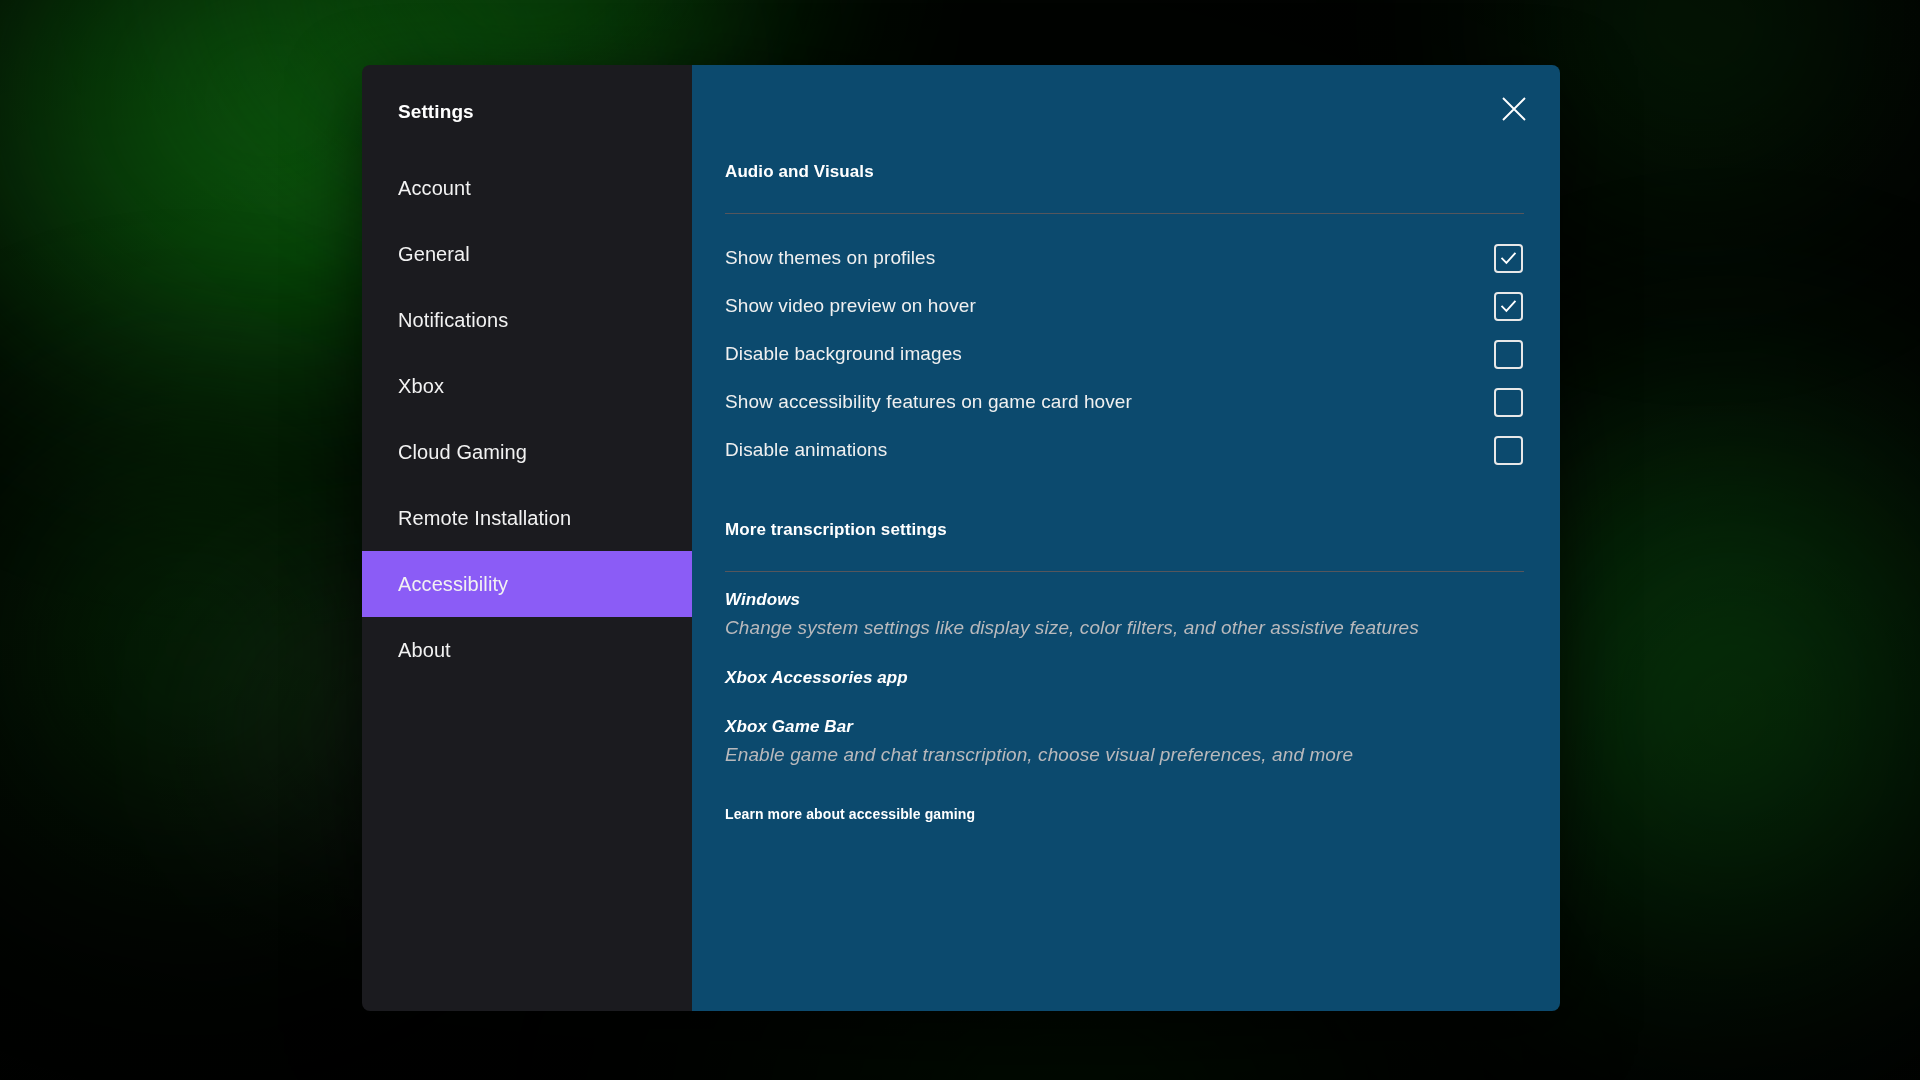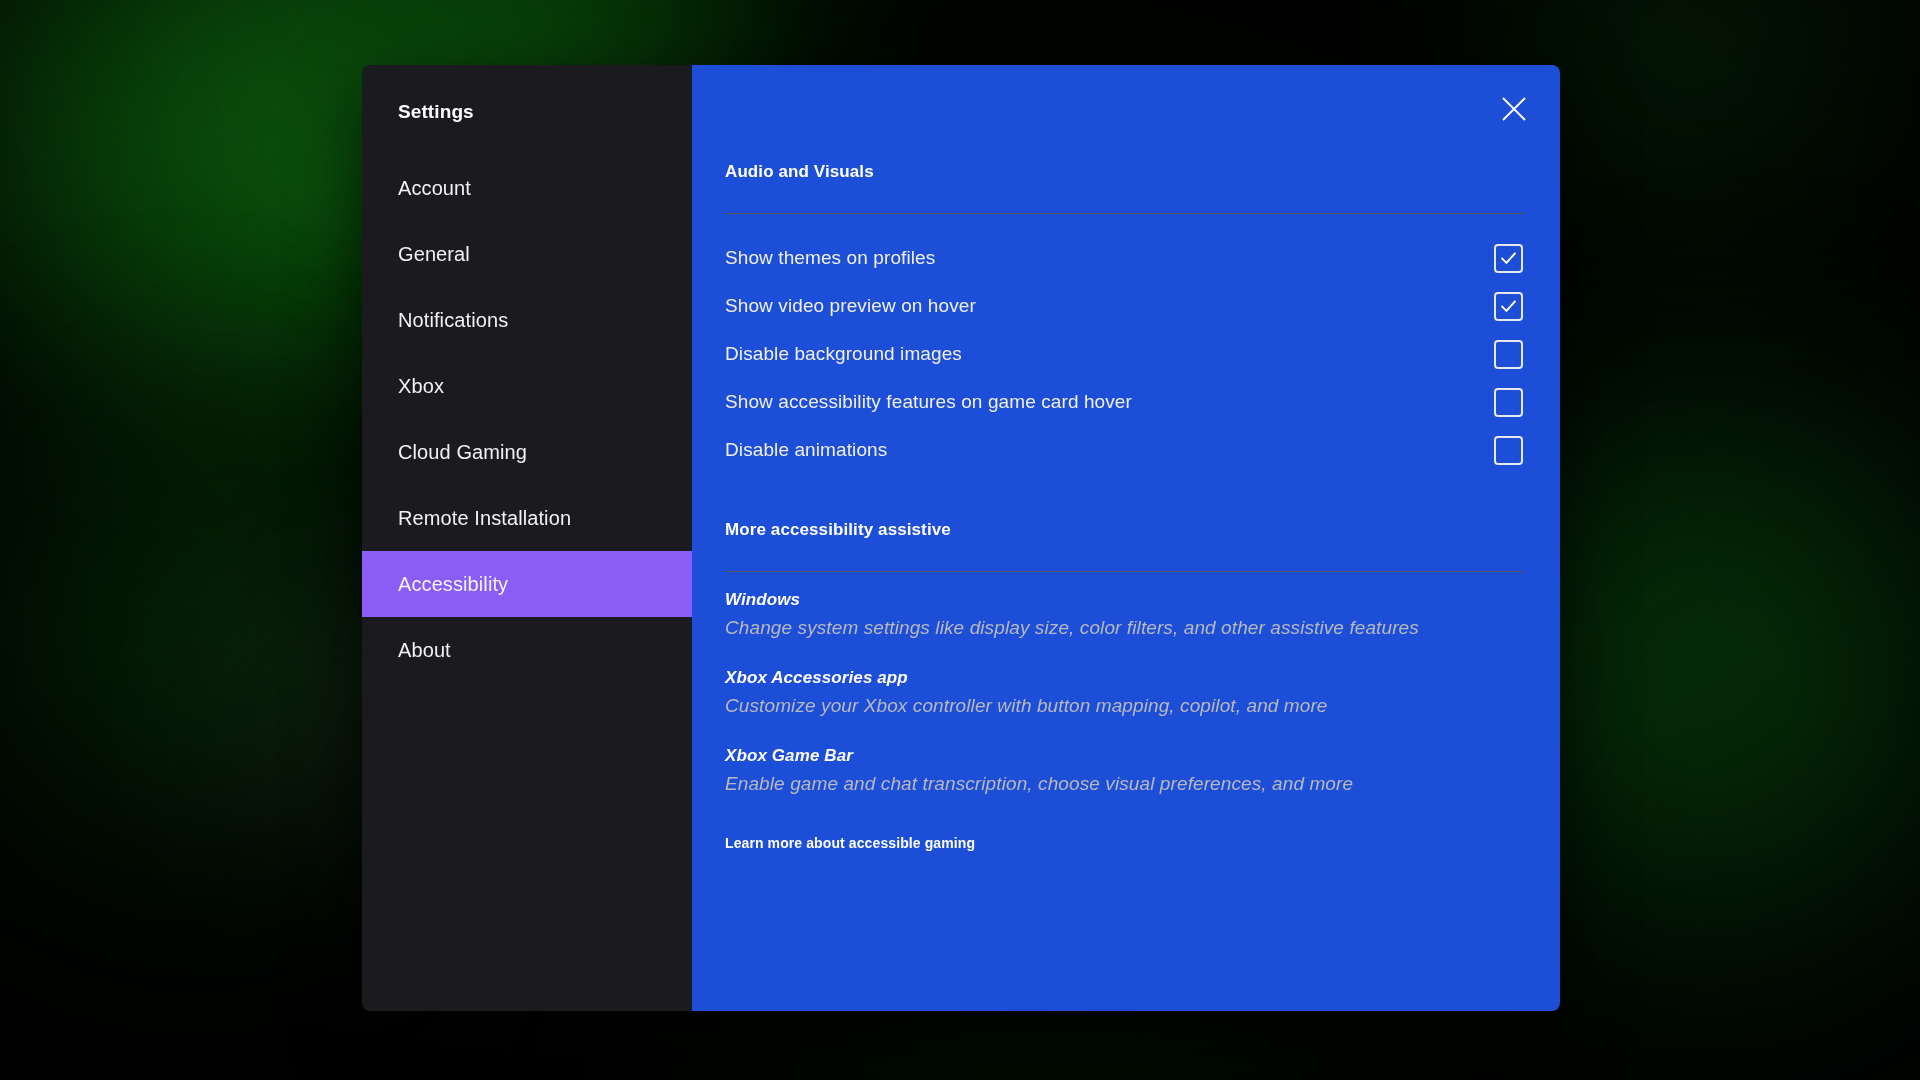--- a/index.html
+++ b/index.html
@@ -111,21 +111,21 @@
     cursor: pointer;
     letter-spacing: 0.1px;
   }
   .nav-item.selected {
     background: #8b5cf6;
   }
 
   
   #content {
     flex: 1 1 auto;
-    background: #1d4ed8;
+    background: #0c4a6e;
     position: relative;
     padding: 0 36px 12px 33px;
   }
 
   #close-button {
     position: absolute;
     top: 20px;
     right: 22px;
     width: 48px;
     height: 48px;
@@ -308,31 +308,30 @@
         <div class="toggle-row">
           <span class="toggle-label">Disable animations</span>
           <span class="checkbox">
             <svg width="19" height="19" viewBox="0 0 19 19">
               <path d="M3.2 9.6 L7.4 13.8 L15.8 4.6" stroke="#ffffff" stroke-width="1.9" fill="none" stroke-linecap="square"></path>
             </svg>
           </span>
         </div>
       </div>
 
-    <div id="more-settings-heading" class="section-heading">More accessibility assistive</div>
+    <div id="more-settings-heading" class="section-heading">More transcription settings</div>
     <div class="divider"></div>
 
     <div class="link-list" id="link-list">
         <div class="link-block">
           <div class="link-title">Windows</div>
           <div class="link-desc">Change system settings like display size, color filters, and other assistive features</div>
         </div>
         <div class="link-block">
           <div class="link-title">Xbox Accessories app</div>
-          <div class="link-desc">Customize your Xbox controller with button mapping, copilot, and more</div>
         </div>
         <div class="link-block">
           <div class="link-title">Xbox Game Bar</div>
           <div class="link-desc">Enable game and chat transcription, choose visual preferences, and more</div>
         </div>
       </div>
 
     <div id="learn-more-link">Learn more about accessible gaming</div>
 
   </div>

